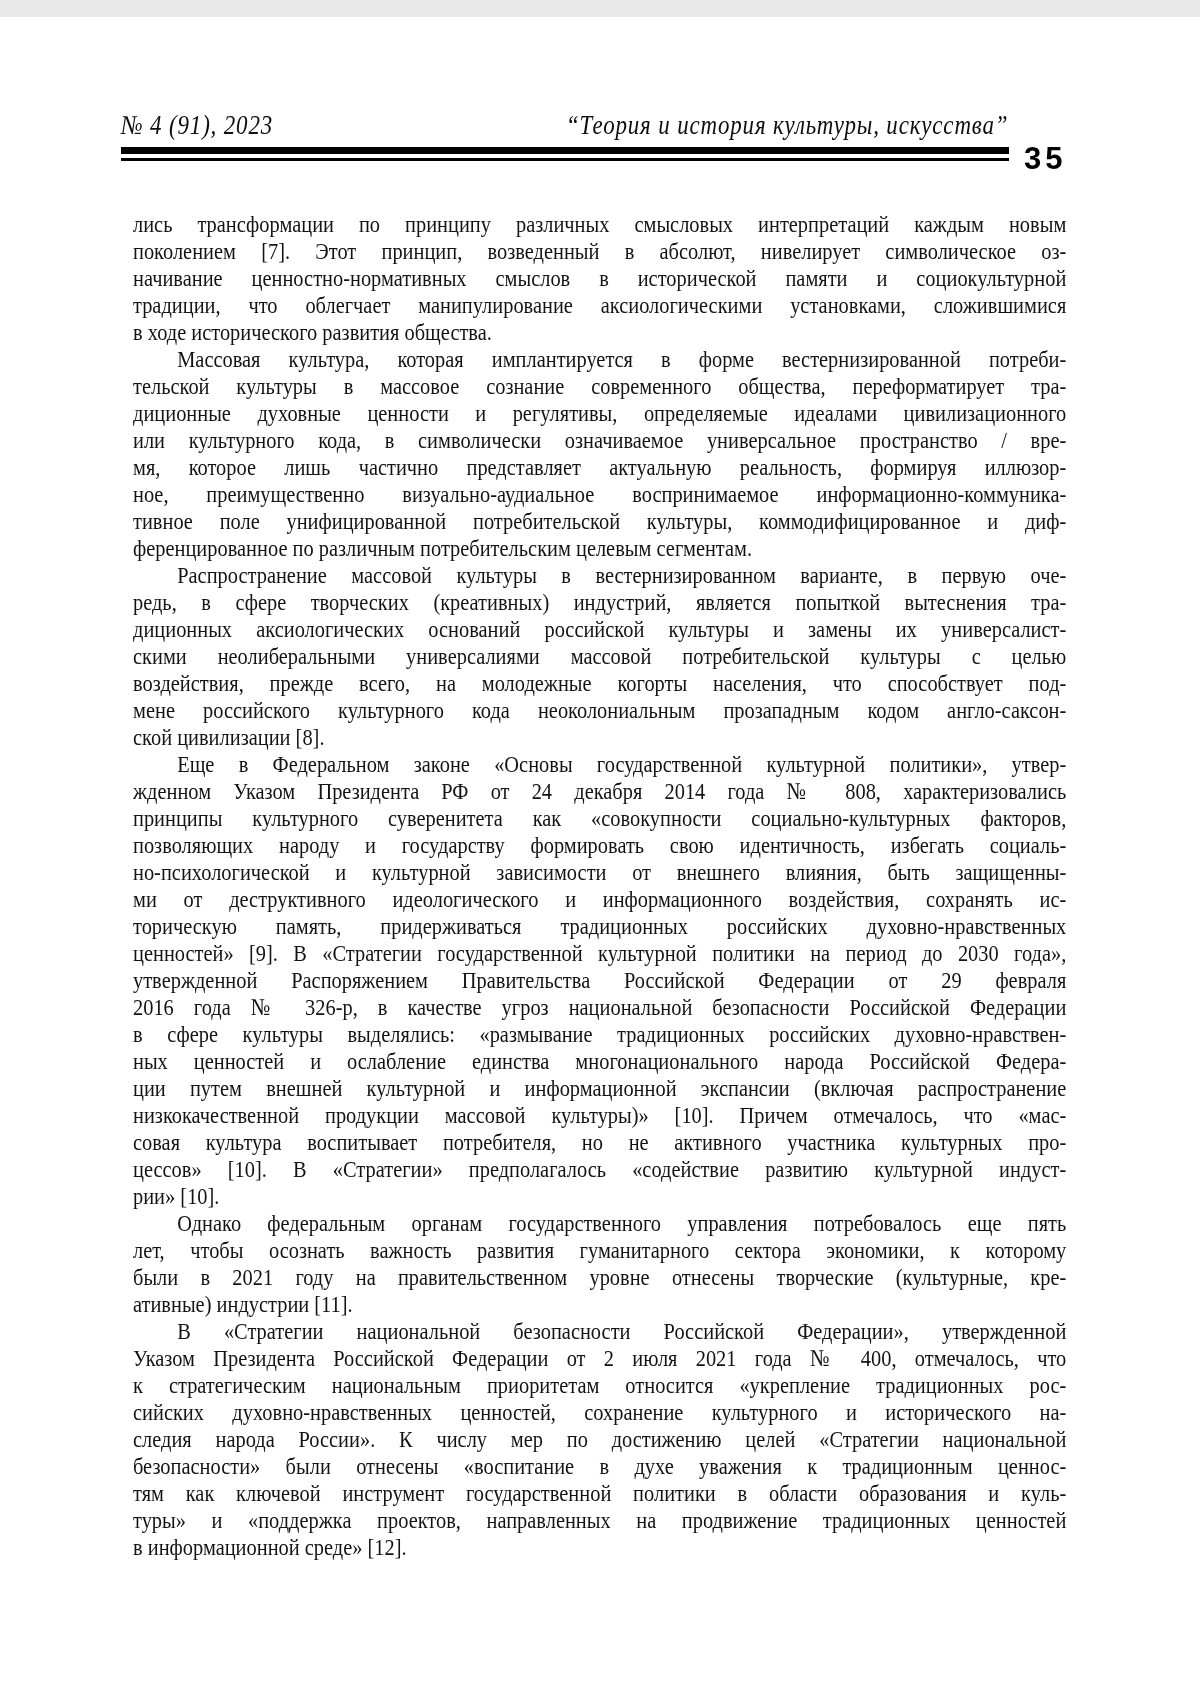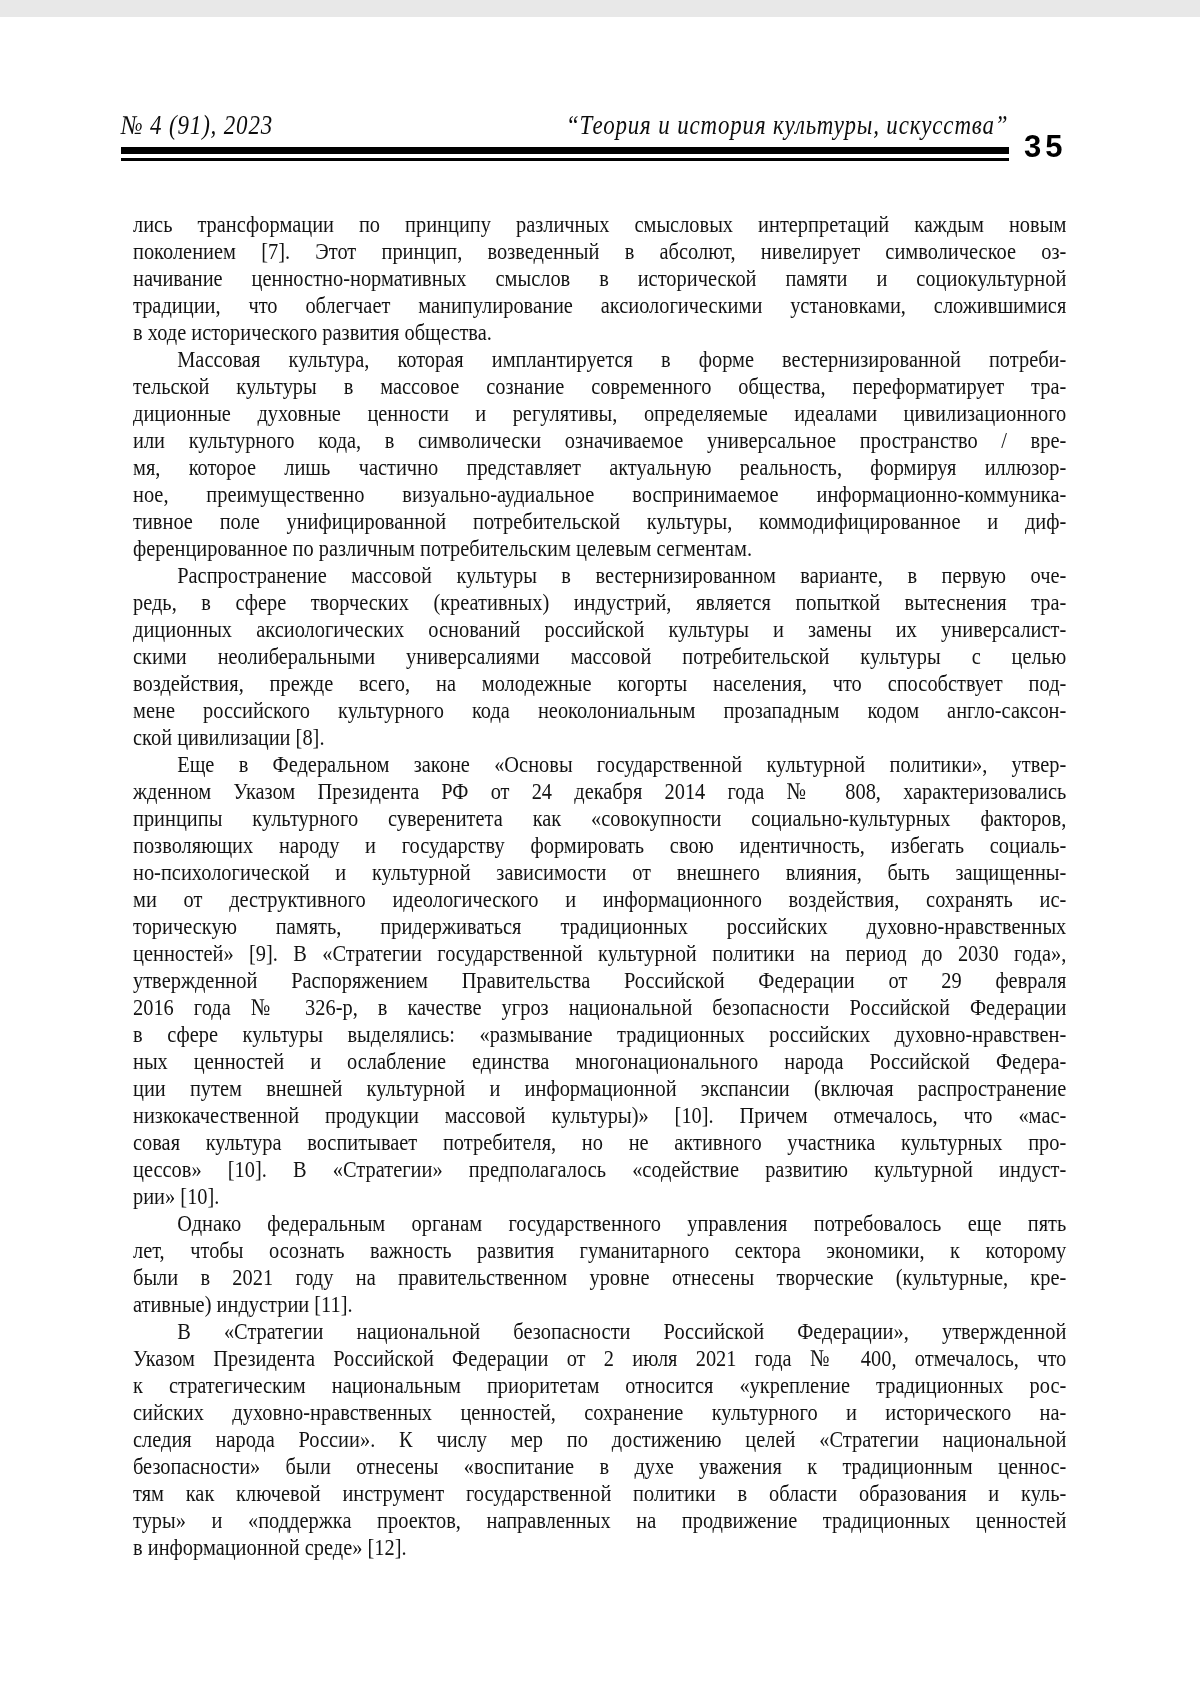--- a/index.html
+++ b/index.html
@@ -44,21 +44,21 @@
     position: absolute;
     left: 121px;
     top: 141px;
     width: 888px;
     height: 3px;
     background: #000;
   }
   .page-number {
     position: absolute;
     left: 1024px;
-    top: 112px;
+    top: 124px;
     font-family: "Liberation Sans", "DejaVu Sans", sans-serif;
     font-weight: bold;
     font-size: 31px;
     letter-spacing: 4px;
     color: #000;
   }
   
   .article {
     position: absolute;
     left: 133px;

